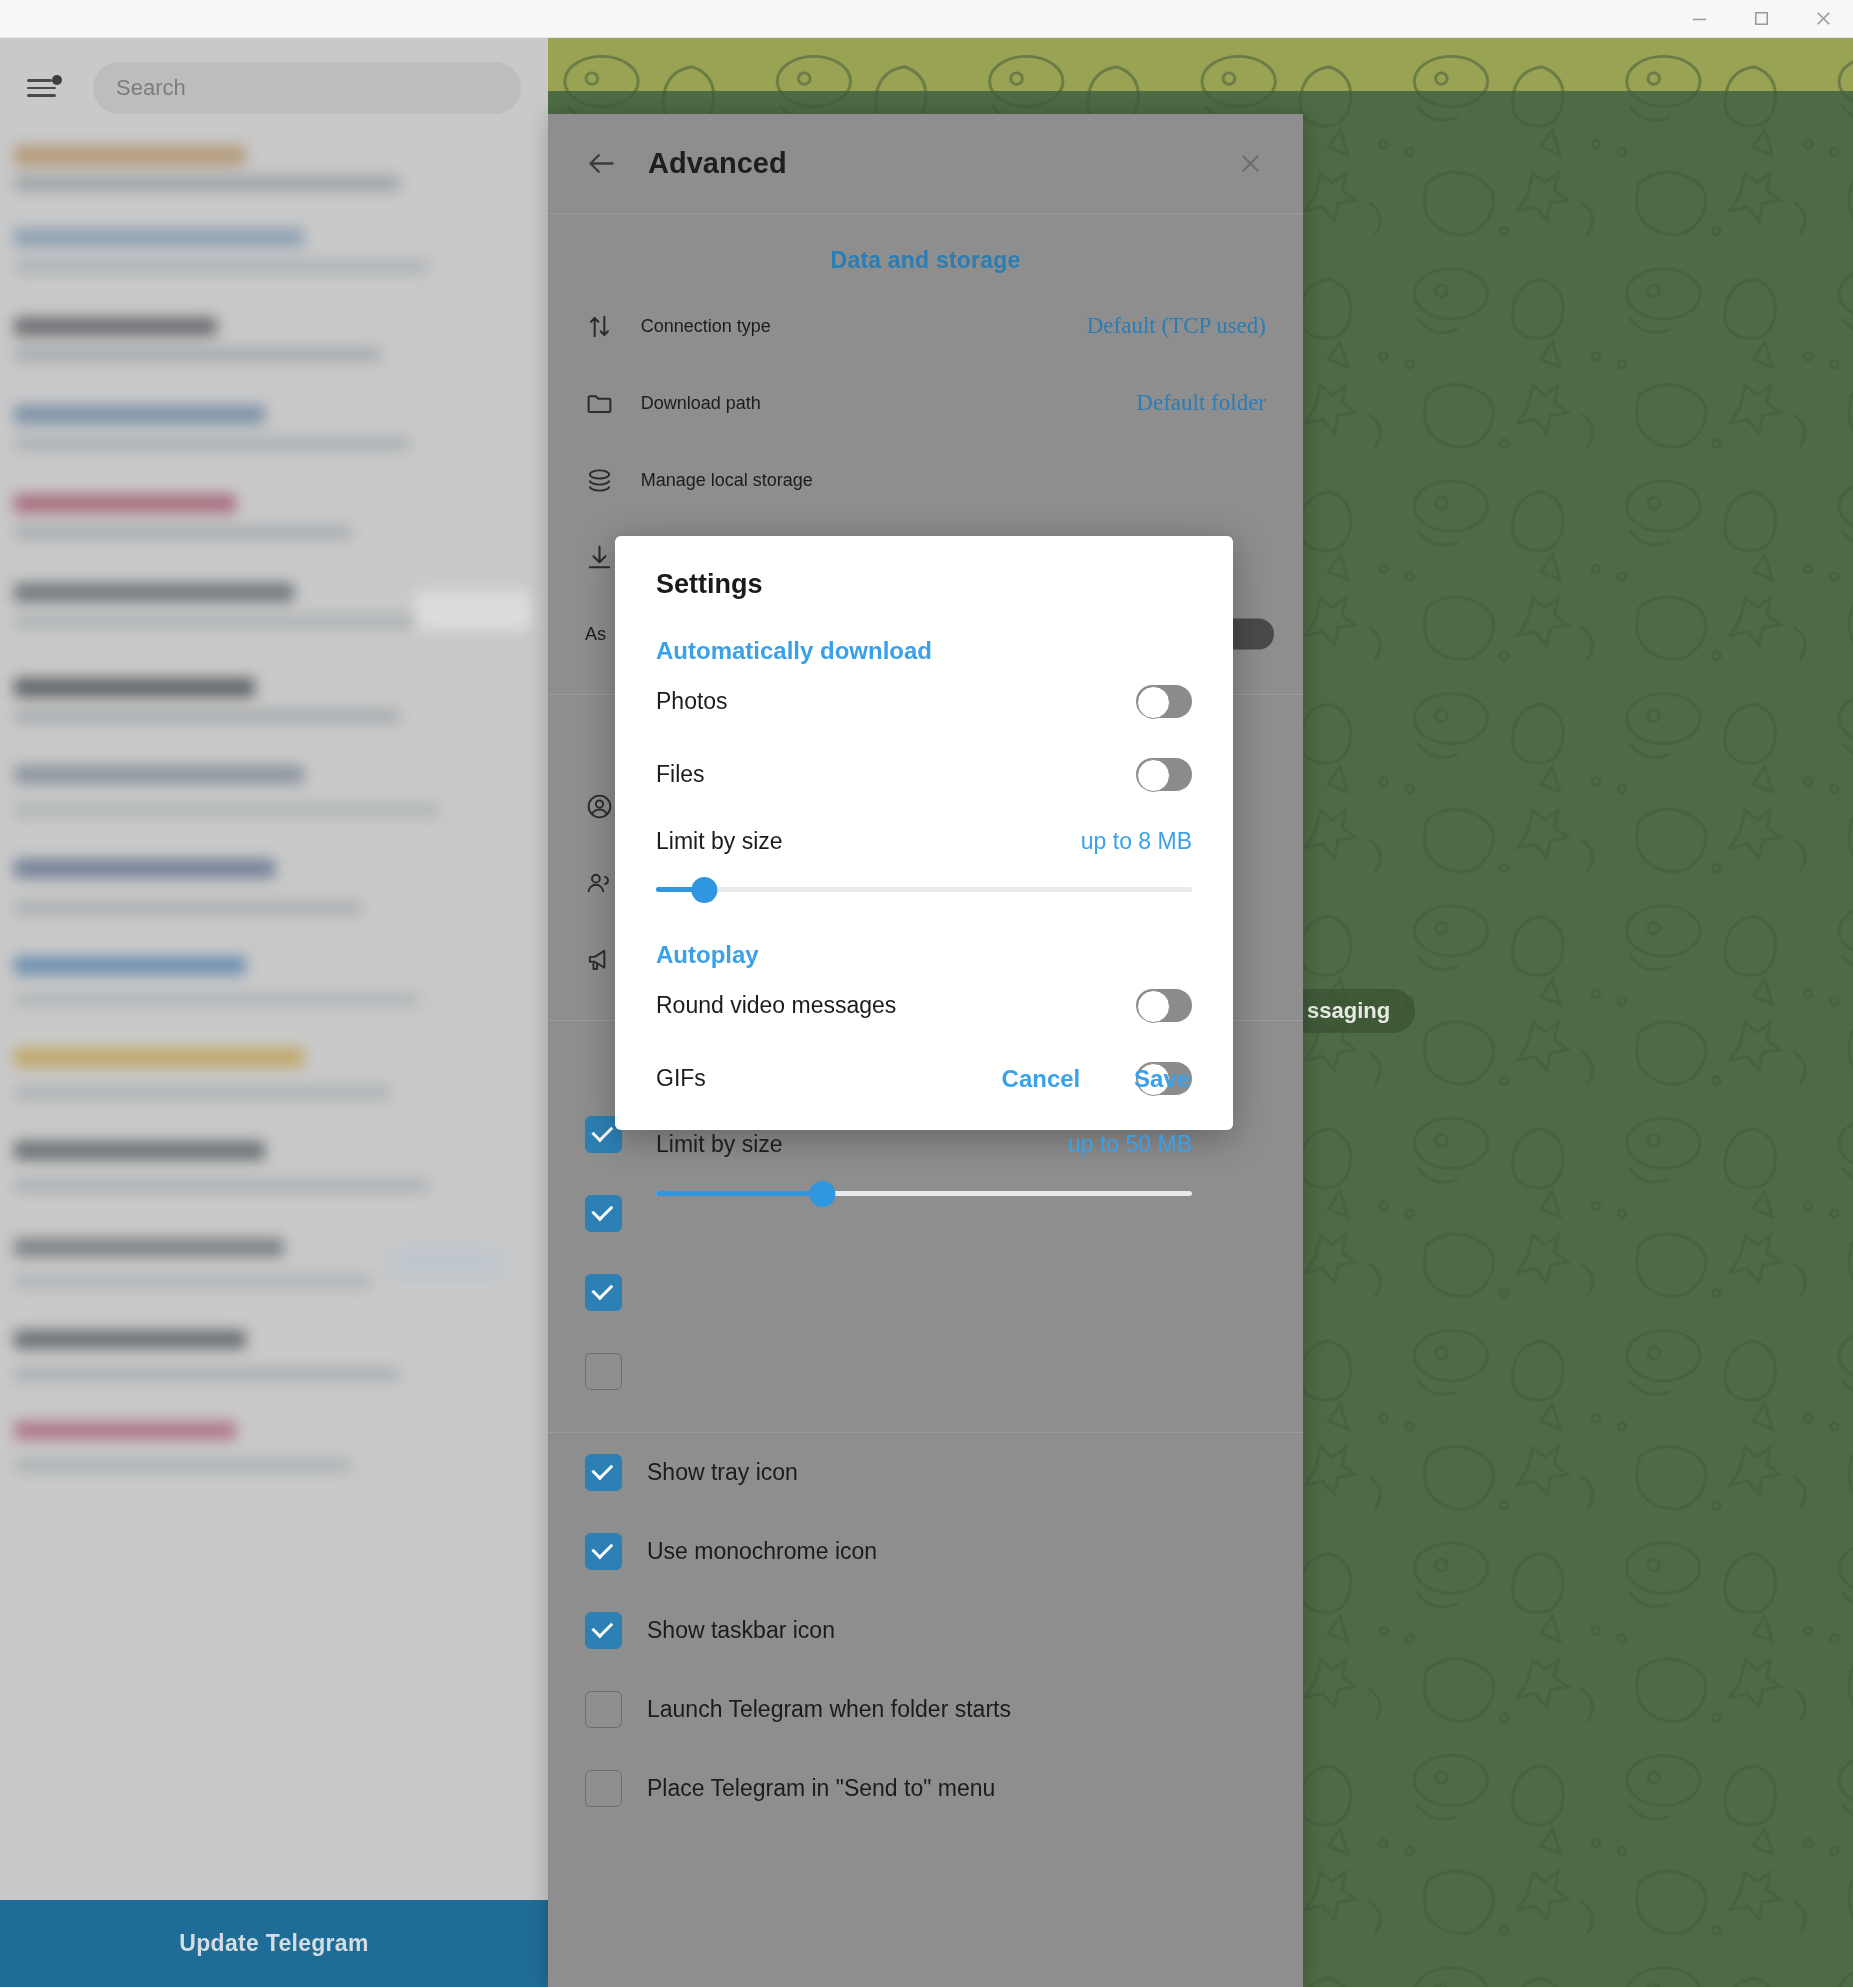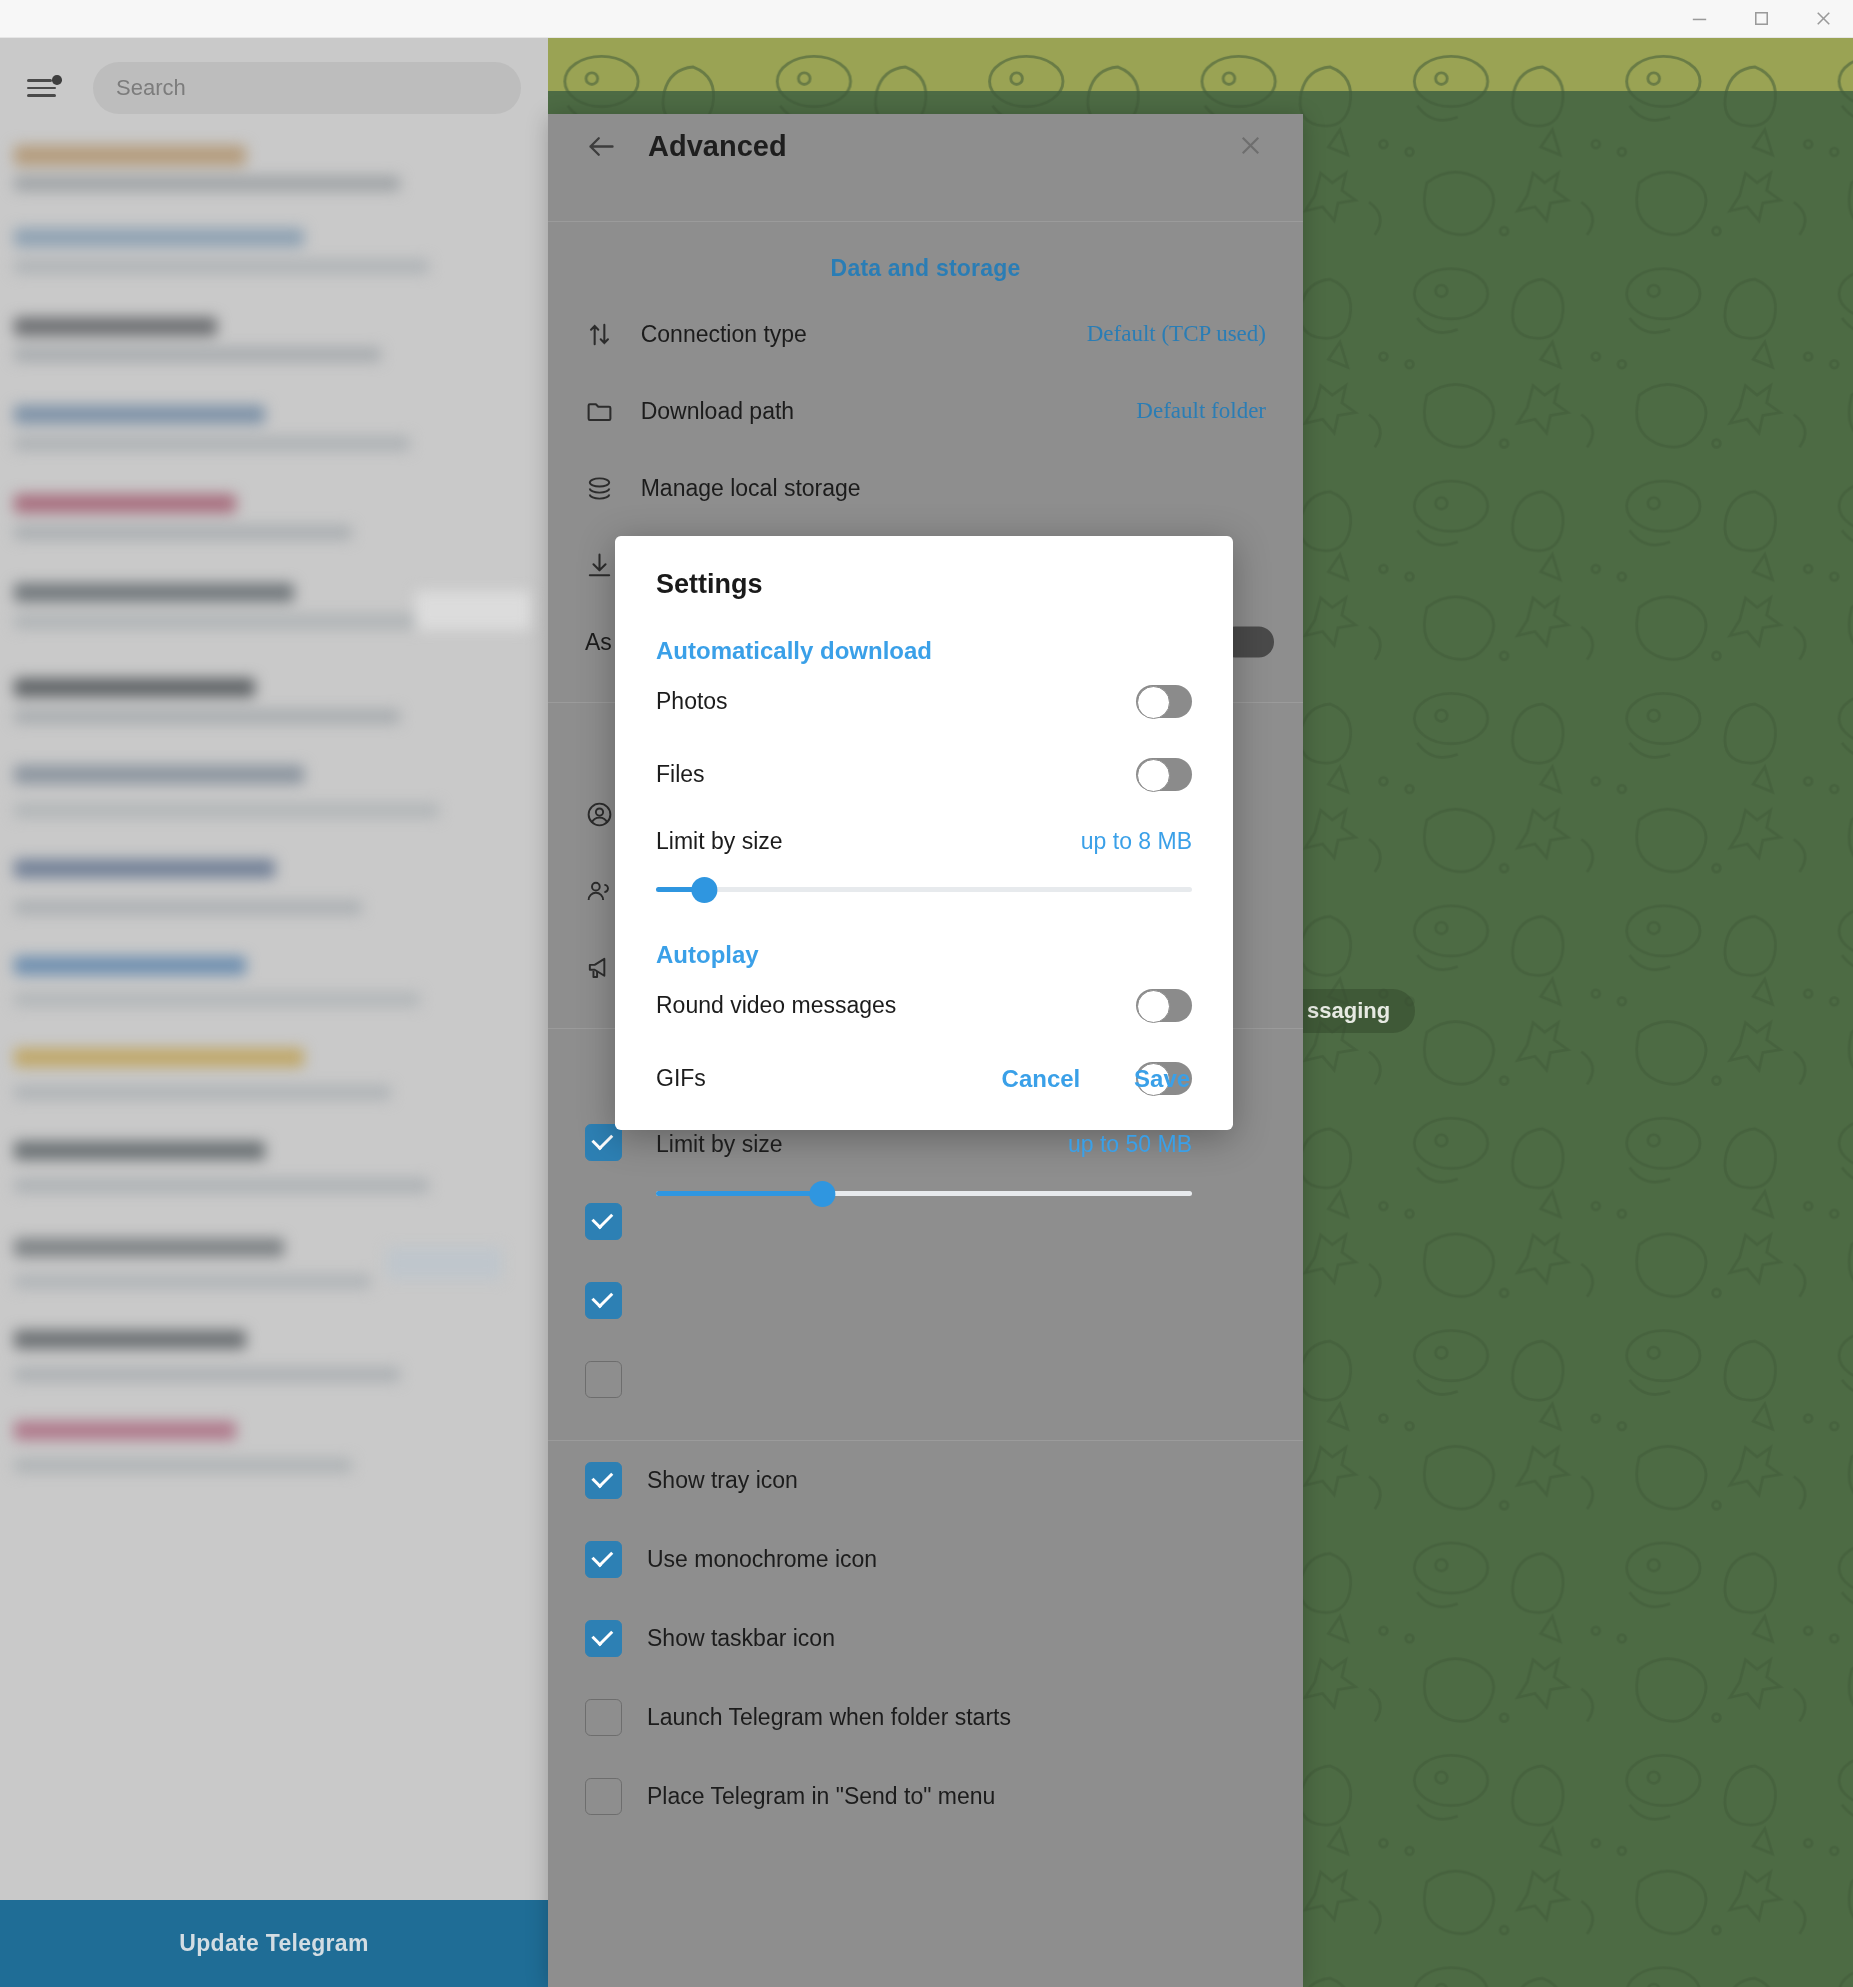--- a/index.html
+++ b/index.html
@@ -76,37 +76,37 @@
   }
   .chat-pill span { color: #e7eae3; font-size: 22px; font-weight: bold; text-align: right; }
 
   
   .panel {
     position: absolute; left: 548px; top: 114px; width: 755px; height: 1873px;
     background: #8e8e8e; box-shadow: 0 1.9px 21px rgba(0,0,0,.22);
     overflow: hidden;
   }
   .panel-head {
-    height: 100px; display: flex; align-items: flex-start; padding: 8px 37px;
-    border-bottom: 1px solid #9b9b9b; position: relative; margin-top: 8px;
+    height: 100px; display: flex; align-items: center; padding: 8px 37px;
+    border-bottom: 1px solid #9b9b9b; position: relative;
   }
   .back-ico { width: 42px; color: #3d3d3d; display: flex; align-items: center; }
   .panel-title { margin-left: 21px; font-size: 29px; font-weight: bold; color: #1e1e1e; }
   .close-ico { position: absolute; right: 37px; color: #6e6e6e; display:flex; }
 
   .sec-title {
     padding: 33px 37px 13.5px 37px; font-size: 23px; font-weight: bold;
     color: #2a7db5; letter-spacing: 0.2px; text-align: center;
   }
   .row {
     display: flex; align-items: center; height: 77px; padding: 0 37px;
     position: relative;
   }
   .row .ico { width: 46px; color: #2c2c2c; display: flex; align-items: center; }
-  .row .label { font-size: 23px; color: #1c1c1c; margin-left: 9.7px; }
+  .row .label { font-size: 18px; color: #1c1c1c; margin-left: 9.7px; }
   .row .value {
     margin-left: auto; font-size: 23px; color: #2a7db5; font-family: Liberation Serif, serif;
   }
   .divider { height: 1px; background: #9b9b9b; margin: 21px 0 0 0; }
 
   .cb-row { display: flex; align-items: center; height: 79px; padding: 0 37px; }
   .cb {
     width: 37px; height: 37px; border-radius: 5.8px; flex: 0 0 auto;
     border: 1.9px solid #6d6d6d; display: flex; align-items: center; justify-content: center;
   }

